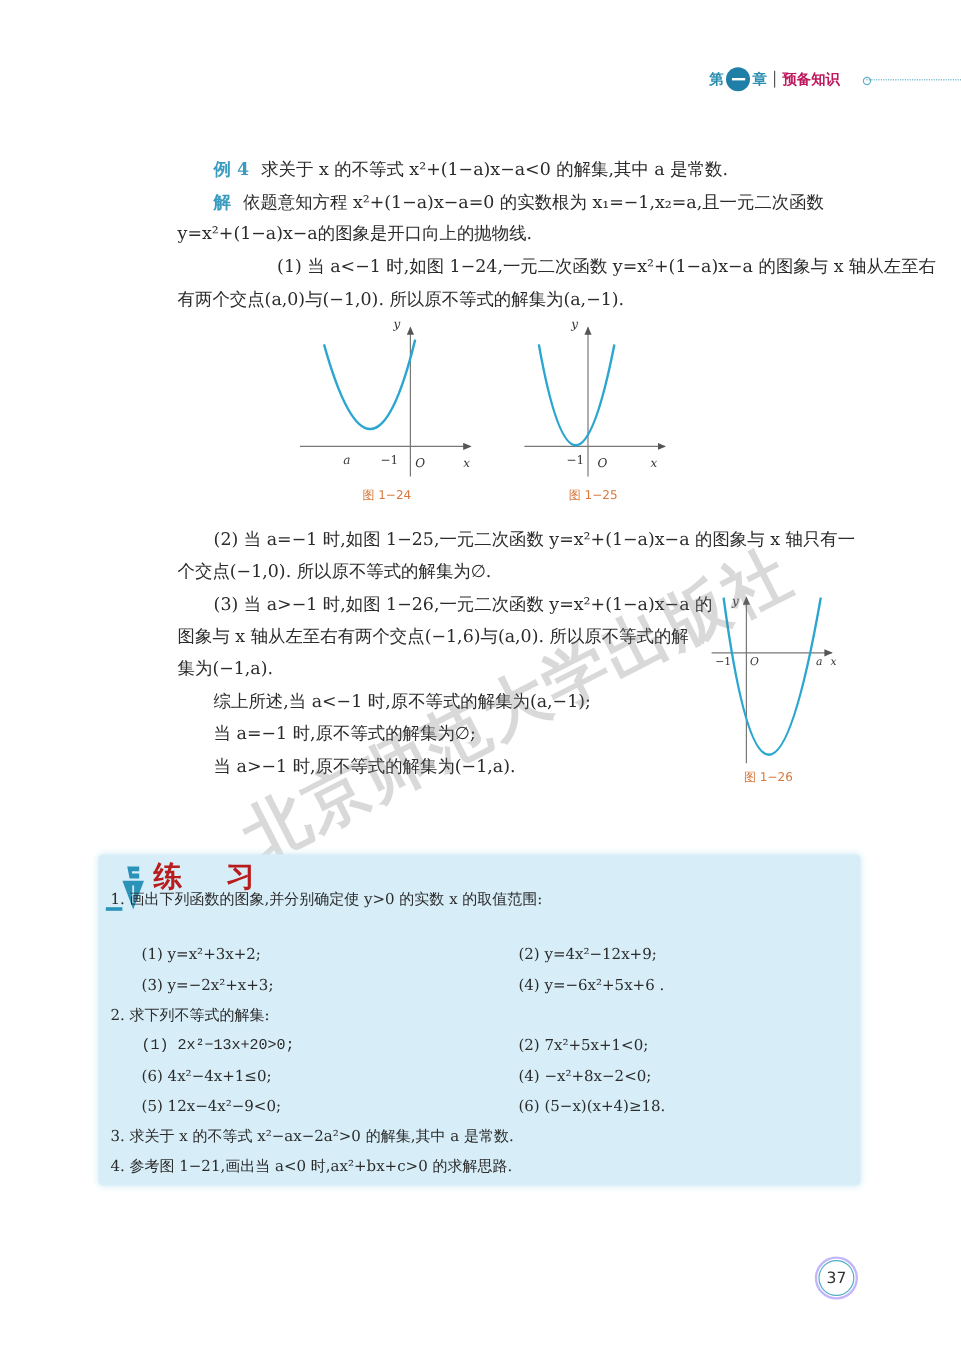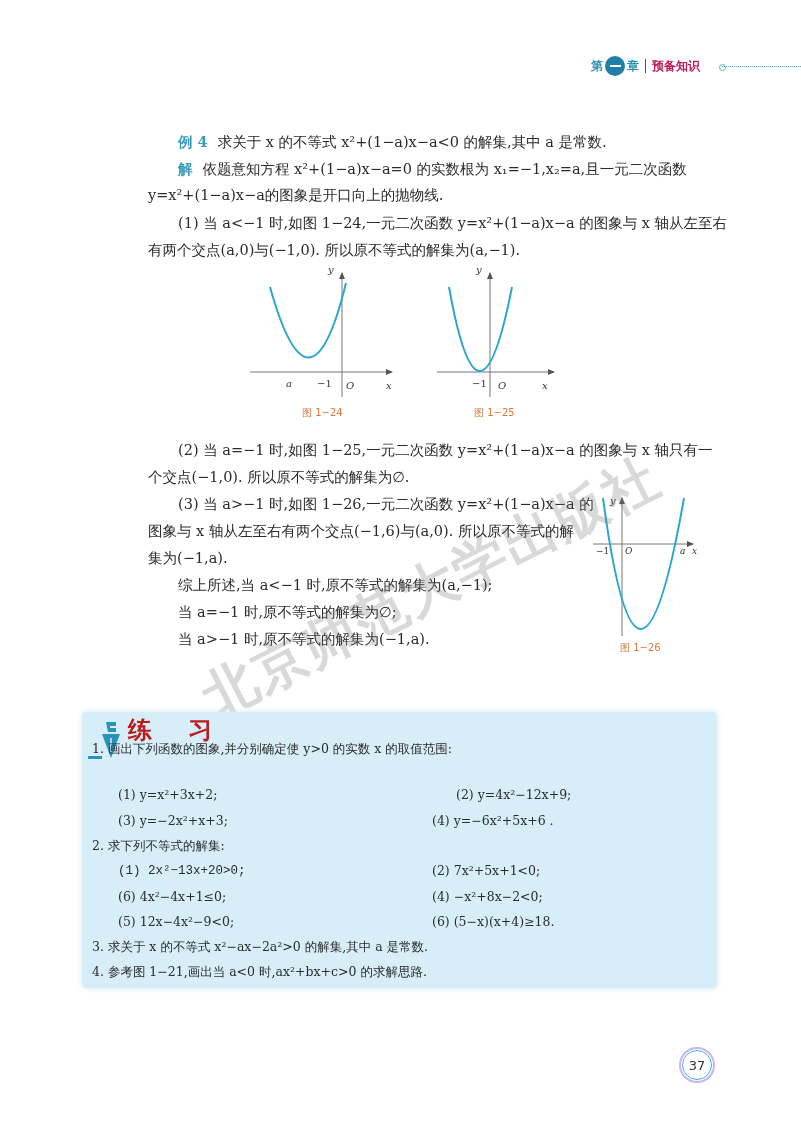--- a/index.html
+++ b/index.html
@@ -51,21 +51,21 @@
 <div class="hdr-dot"></div>
 <div class="hdr-line"></div>
 
 <div class="p ind" style="top:132px;">
   <span class="label">例 4</span><span>求关于 x 的不等式 x²+(1−a)x−a&lt;0 的解集,其中 a 是常数.</span>
 </div>
 <div class="p ind" style="top:159px;">
   <span class="label">解</span><span>依题意知方程 x²+(1−a)x−a=0 的实数根为 x₁=−1,x₂=a,且一元二次函数</span>
 </div>
 <div class="p" style="top:185px;">y=x²+(1−a)x−a的图象是开口向上的抛物线.</div>
-<div class="p ind" style="top:213px;">(1) 当 a&lt;−1 时,如图 1−24,一元二次函数 y=x²+(1−a)x−a 的图象与 x 轴从左至右</div>
+<div class="p ind" style="top:213px;text-align:right;">(1) 当 a&lt;−1 时,如图 1−24,一元二次函数 y=x²+(1−a)x−a 的图象与 x 轴从左至右</div>
 <div class="p" style="top:240px;">有两个交点(a,0)与(−1,0). 所以原不等式的解集为(a,−1).</div>
 
 <div class="fig" style="left:250px; top:265px;">
   <svg width="150" height="145" viewBox="0 0 150 145">
     <defs>
         <marker id="ar1" markerWidth="8" markerHeight="8" refX="6" refY="3" orient="auto">
           <path d="M0,0 L7,3 L0,6 z" fill="#555"></path>
         </marker>
       </defs>
     <line x1="0" y1="107" x2="142" y2="107" stroke="#777" stroke-width="1" marker-end="url(#ar1)"></line>
@@ -135,21 +135,21 @@
     <rect x="0" y="36" width="14" height="3" fill="#2b93b8"></rect>
     <path d="M18,2 L28,2 L28,6 L22,6 L22,8 L28,8 L28,12 L20,12 Z" fill="#2b93b8"></path>
     <path d="M14,14 L32,14 L23,38 Z" fill="#2b93b8"></path>
     <line x1="23" y1="18" x2="23" y2="32" stroke="#d7eef8" stroke-width="1.5"></line>
   </svg>
   <span class="prac-title">练 习</span>
 </div>
 
 <div class="q" style="top:740px;">1. 画出下列函数的图象,并分别确定使 y&gt;0 的实数 x 的取值范围:</div>
 <div class="sub" style="left:118px; top:786px;">(1) y=x²+3x+2;</div>
-<div class="sub" style="left:432px; top:786px;margin-left:24px;">(2) y=4x²−12x+9;</div>
+<div class="sub" style="left:432px; top:786px;">(2) y=4x²−12x+9;</div>
 <div class="sub" style="left:118px; top:812px;">(3) y=−2x²+x+3;</div>
 <div class="sub" style="left:432px; top:812px;">(4) y=−6x²+5x+6 .</div>
 
 <div class="q" style="top:837px;">2. 求下列不等式的解集:</div>
 <div class="sub" style="left:118px; top:862px;font-family:Liberation Mono, monospace;">(1) 2x²−13x+20&gt;0;</div>
 <div class="sub" style="left:432px; top:862px;">(2) 7x²+5x+1&lt;0;</div>
 <div class="sub" style="left:118px; top:888px;">(6) 4x²−4x+1≤0;</div>
 <div class="sub" style="left:432px; top:888px;">(4) −x²+8x−2&lt;0;</div>
 <div class="sub" style="left:118px; top:913px;">(5) 12x−4x²−9&lt;0;</div>
 <div class="sub" style="left:432px; top:913px;">(6) (5−x)(x+4)≥18.</div>

